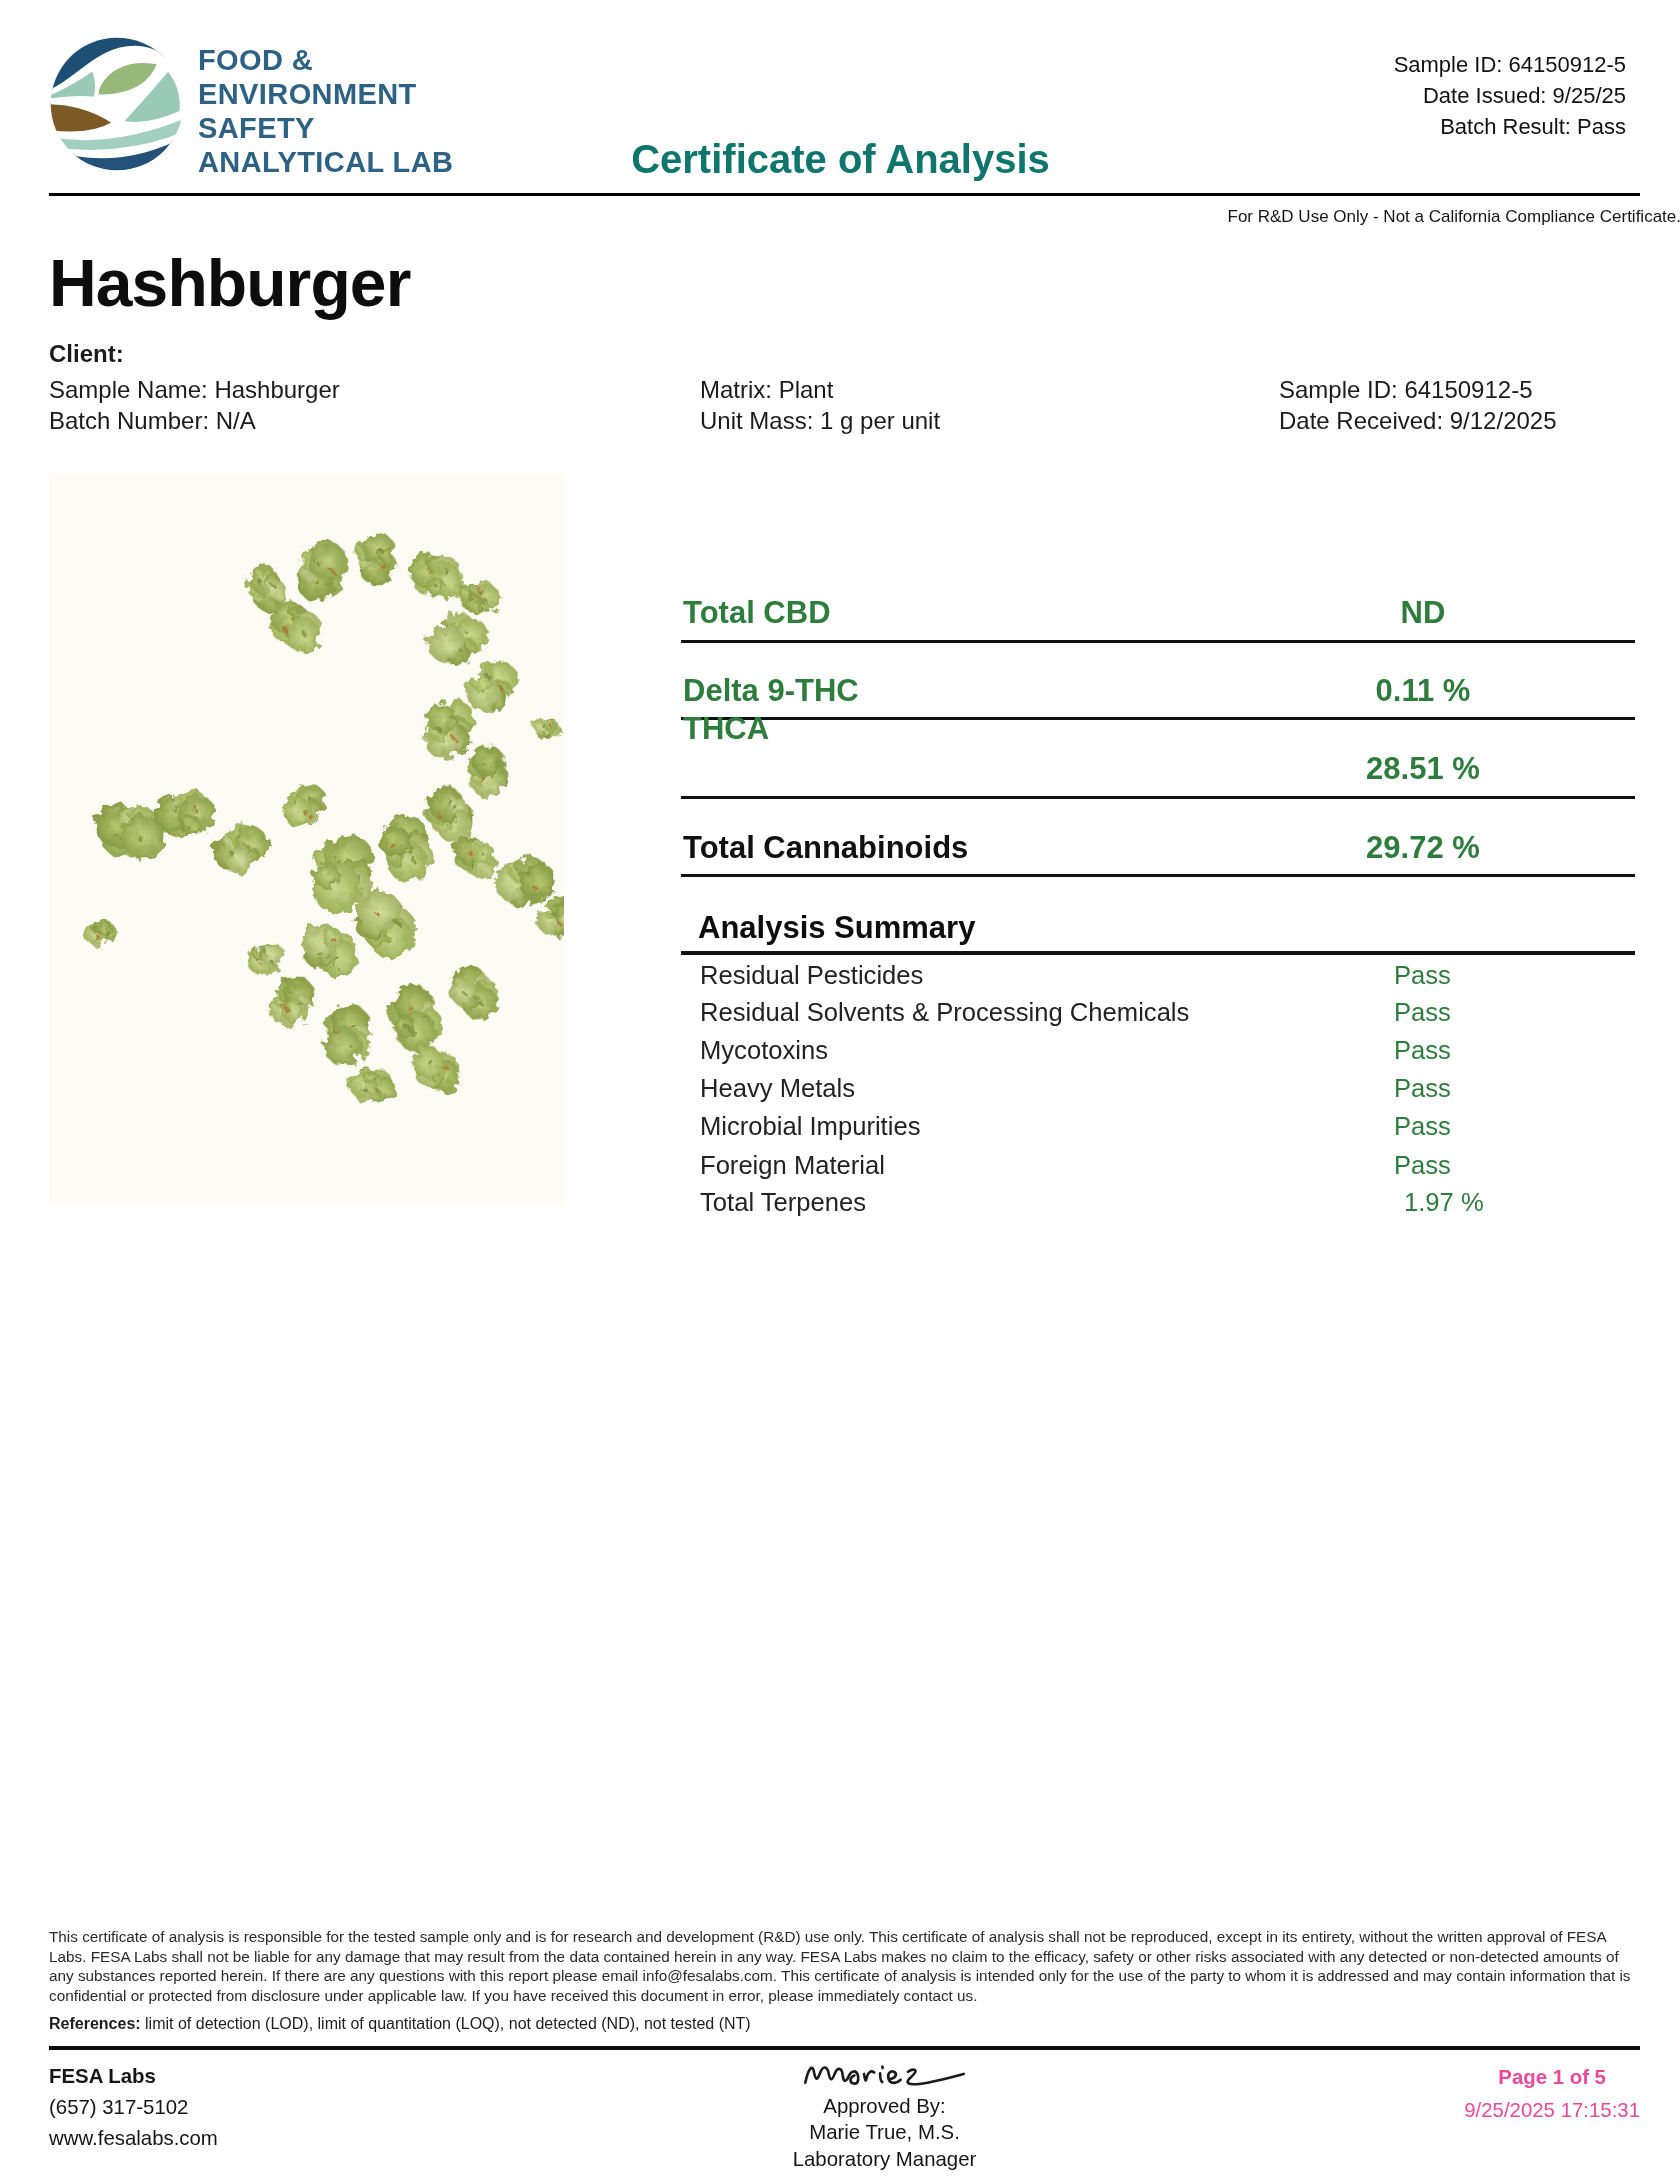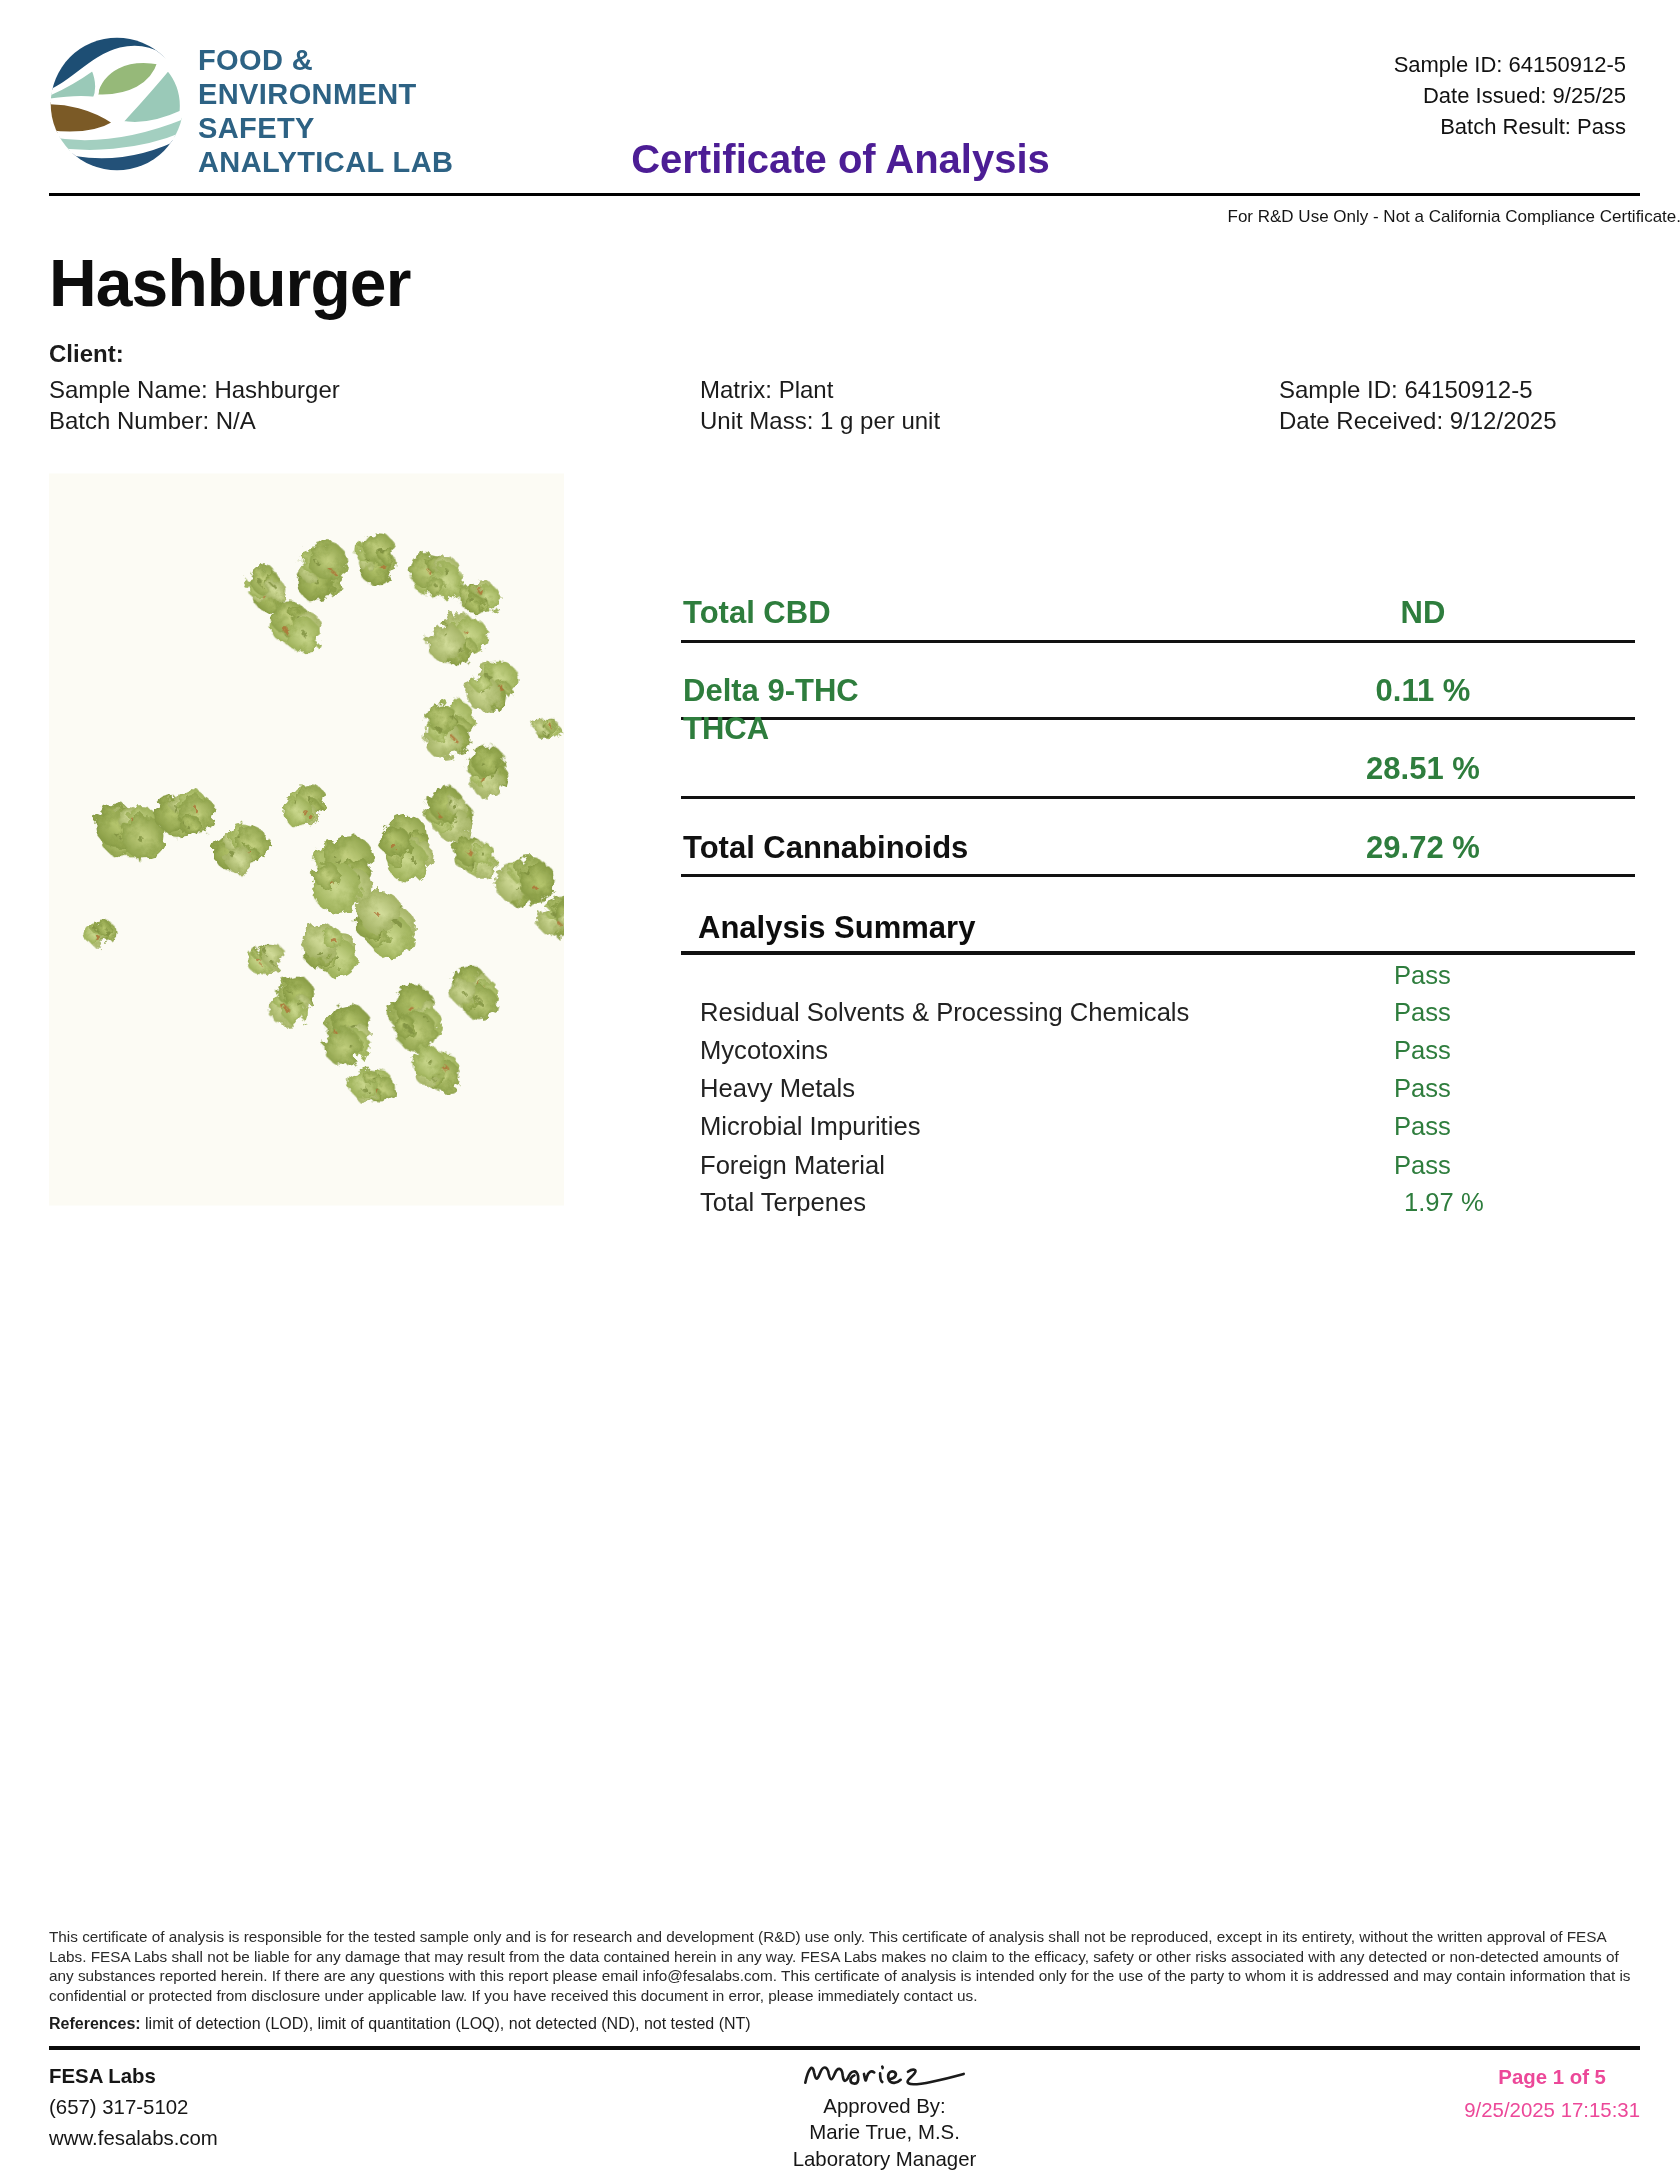--- a/index.html
+++ b/index.html
@@ -5,21 +5,21 @@
   * { margin:0; padding:0; box-sizing:border-box; }
   html,body { background:#ffffff; }
   body { font-family:"Liberation Sans", sans-serif; color:#1a1a1a; }
   .page { position:relative; width:1681px; height:2181px; background:#ffffff; overflow:hidden; }
 
   
   .logo-wrap { position:absolute; left:49px; top:36px; width:136px; height:136px; }
   .logo-text { position:absolute; left:198px; top:43px; color:#2d6284; font-weight:700; font-size:29px; line-height:34px; letter-spacing:0.4px; }
   .header-right { position:absolute; right:55px; top:49px; text-align:right; font-size:22px; line-height:31px; color:#111; }
 
-  .doc-title { position:absolute; left:0; top:137px; width:1681px; text-align:center; font-size:40px; font-weight:700; color:#4c1d95; }
+  .doc-title { position:absolute; left:0; top:137px; width:1681px; text-align:center; font-size:40px; font-weight:700; color:#0f766e; }
   .title-divider { position:absolute; left:49px; top:193px; width:1591px; height:3.4px; background:#000; }
   .doc-subtitle { position:absolute; left:0; top:207px; width:1681px; text-align:right; font-size:17px; color:#151515; }
 
   .product-name { position:absolute; left:49px; top:245px; font-size:66px; font-weight:700; letter-spacing:-0.9px; color:#0d0d0d; }
   .meta { position:absolute; font-size:24px; color:#1b1b1b; }
   .meta.bold { font-weight:700; }
 
   
   .photo { position:absolute; left:49px; top:473px; width:515px; height:733px; }
 
@@ -482,20 +482,21 @@
   <div class="cann-row-value" style="top:751px;">28.51 %</div>
   <div class="hr3" style="top:796px;"></div>
 
   <div class="cann-row-label black" style="top:830px;">Total Cannabinoids</div>
   <div class="cann-row-value" style="top:830px;">29.72 %</div>
   <div class="hr3" style="top:874px;"></div>
 
   <div class="as-heading">Analysis Summary</div>
   <div class="hr5" style="top:951px;"></div>
 
+  <div class="as-label" style="top:961px;">Residual Pesticides</div>
   <div class="as-value" style="top:961px;">Pass</div>
   <div class="as-label" style="top:998px;">Residual Solvents &amp; Processing Chemicals</div>
   <div class="as-value" style="top:998px;">Pass</div>
   <div class="as-label" style="top:1036px;">Mycotoxins</div>
   <div class="as-value" style="top:1036px;">Pass</div>
   <div class="as-label" style="top:1074px;">Heavy Metals</div>
   <div class="as-value" style="top:1074px;">Pass</div>
   <div class="as-label" style="top:1112px;">Microbial Impurities</div>
   <div class="as-value" style="top:1112px;">Pass</div>
   <div class="as-label" style="top:1151px;">Foreign Material</div>

